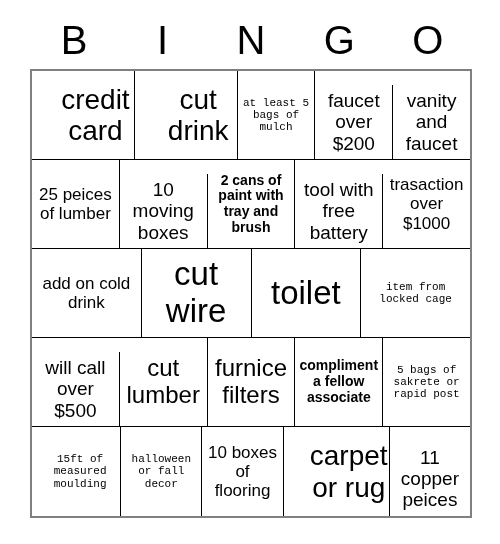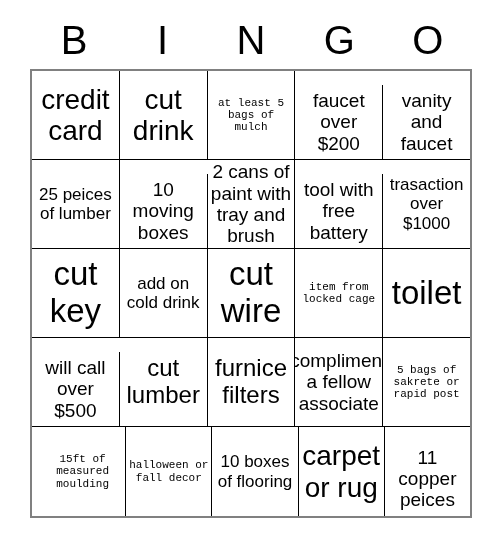--- a/index.html
+++ b/index.html
@@ -64,26 +64,26 @@
     text-align: center;
     padding: 1px 3px;
     line-height: 1.12;
     word-wrap: break-word;
     overflow: hidden;
   }
   .cell:last-child {
     border-right: none;
   }
   .t-xxl { font-size: 33px; }
-  .t-xl  { font-size: 28px; }
+  .t-xl  { font-size: 28px; margin-left: 25px; }
   .t-lg  { font-size: 24px; }
   .t-md  { font-size: 19px; margin-top: 14px; }
   .t-sm  { font-size: 17px; }
   .t-xs  { font-size: 11px; font-family: Liberation Mono, monospace; }
-  .t-xxs { font-size: 19px; }
+  .t-xxs { font-size: 14px; font-weight: bold; }
 </style>
 </head>
 <body>
 
 <div class="card">
 
   <div class="header-row">
     <div class="header-cell">B</div>
     <div class="header-cell">I</div>
     <div class="header-cell">N</div>
@@ -103,25 +103,24 @@
 
     <div class="grid-row">
       <div class="cell t-sm">25 peices of lumber</div>
       <div class="cell t-md">10 moving boxes</div>
       <div class="cell t-xxs">2 cans of paint with tray and brush</div>
       <div class="cell t-md">tool with free battery</div>
       <div class="cell t-sm">trasaction over $1000</div>
     </div>
 
     <div class="grid-row">
-      <div class="cell t-xxl">cut key</div>
       <div class="cell t-sm">add on cold drink</div>
       <div class="cell t-xxl">cut wire</div>
+      <div class="cell t-xxl">toilet</div>
       <div class="cell t-xs">item from locked cage</div>
-      <div class="cell t-xxl">toilet</div>
     </div>
 
     <div class="grid-row">
       <div class="cell t-md">will call over $500</div>
       <div class="cell t-lg">cut lumber</div>
       <div class="cell t-lg">furnice filters</div>
       <div class="cell t-xxs">compliment a fellow associate</div>
       <div class="cell t-xs">5 bags of sakrete or rapid post</div>
     </div>
 

